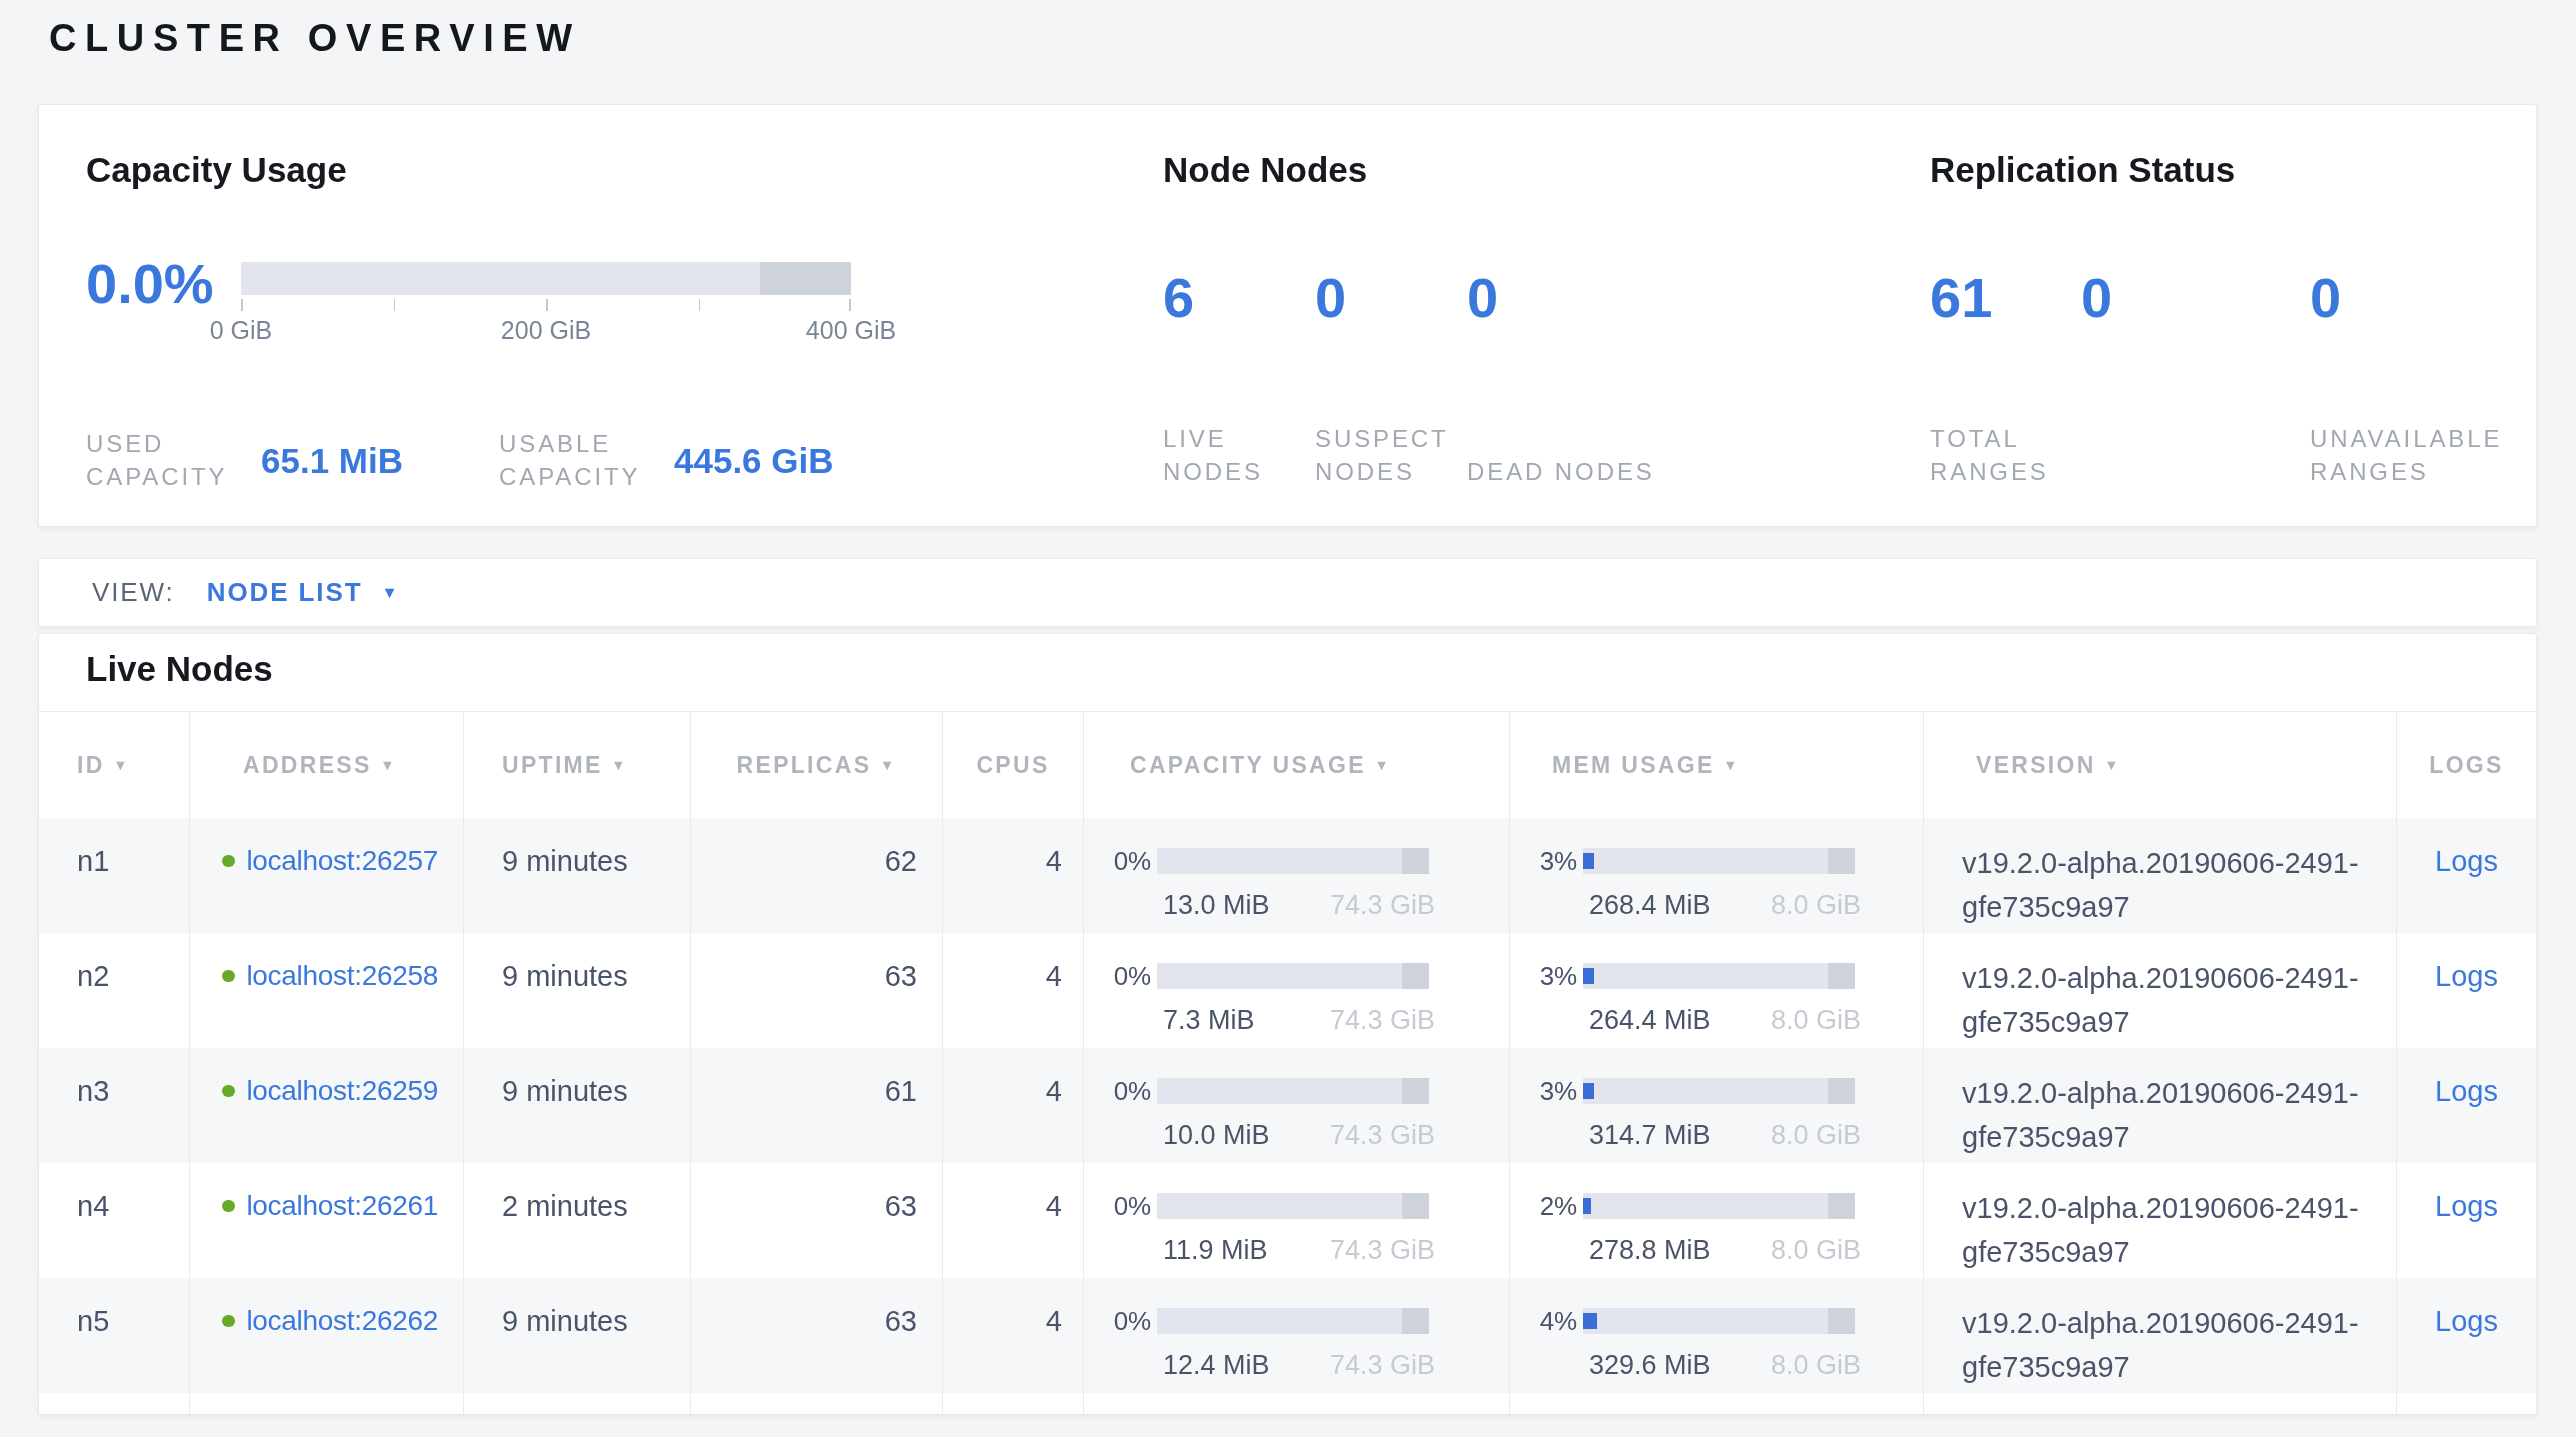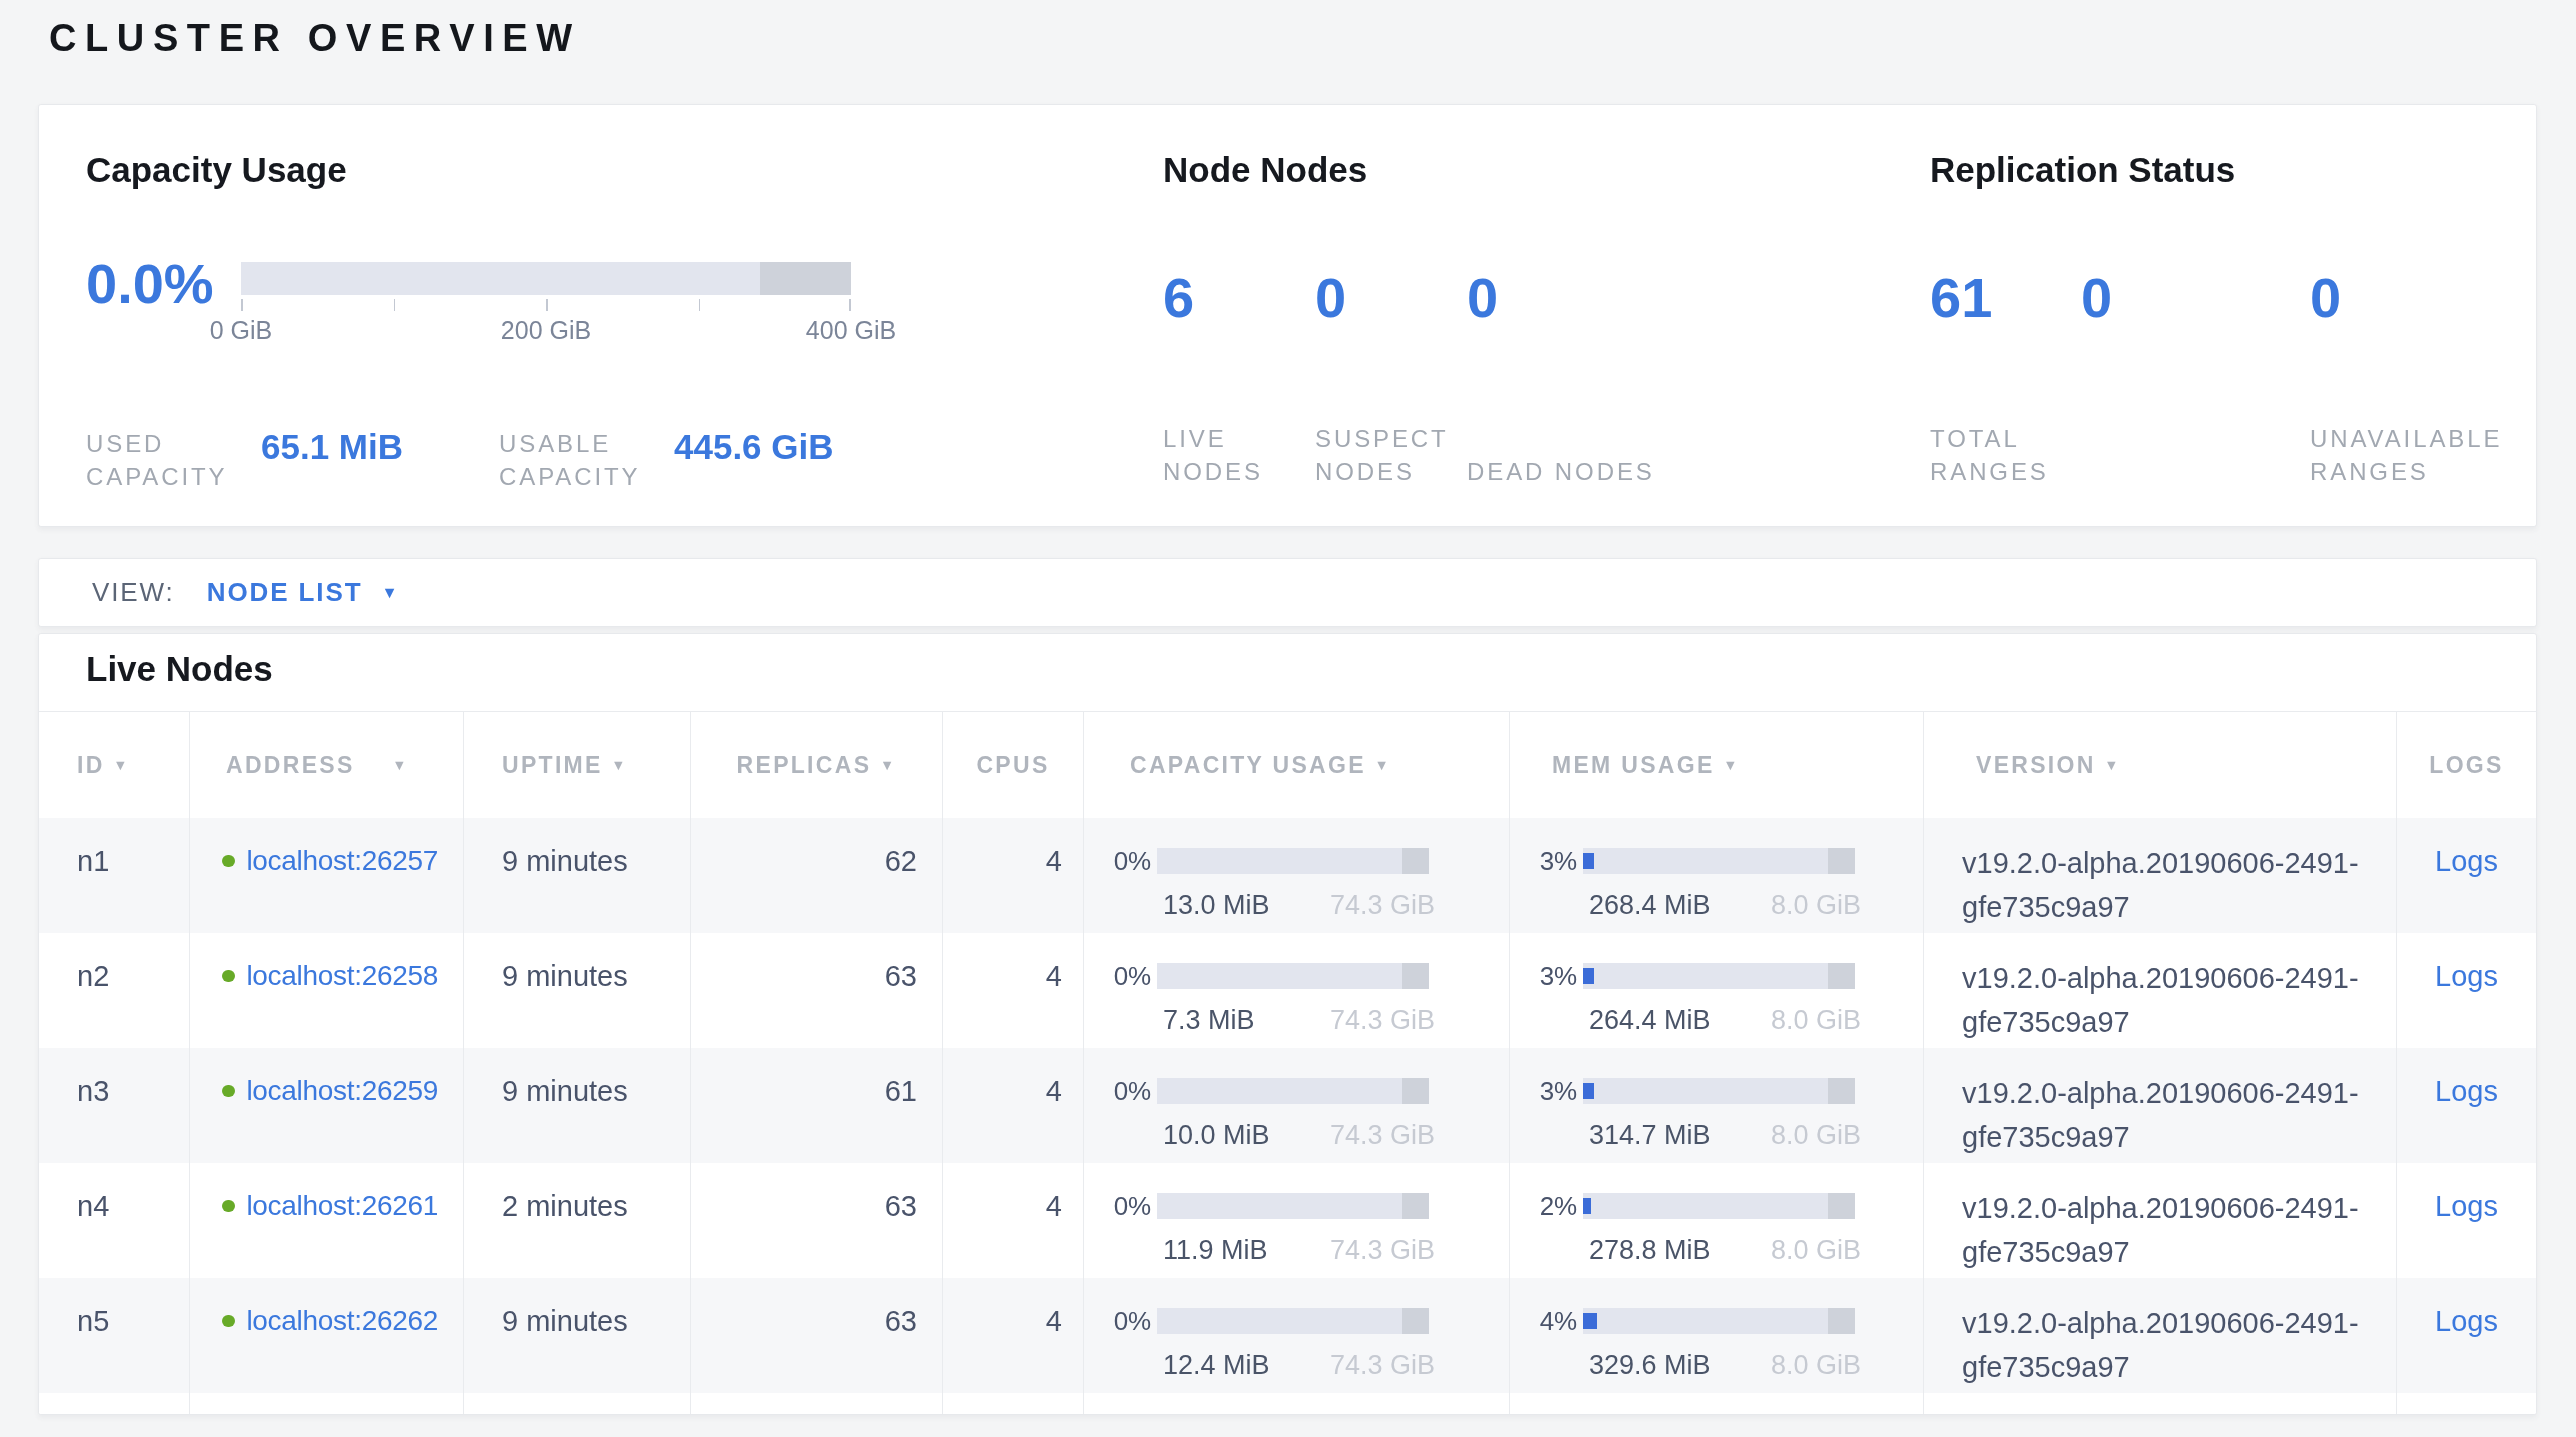--- a/index.html
+++ b/index.html
@@ -38,21 +38,21 @@
   .gauge-reserved { position:absolute; right:0; top:0; bottom:0; background:#ced2da; }
   .gauge-axis { position:relative; height:58px; }
   .tickmark { position:absolute; top:3.8px; width:1.9px; height:12.5px; background:#c3c8d2; }
   .tickmark.t0 { left:0; } .tickmark.t25 { left:25%; } .tickmark.t50 { left:50%; }
   .tickmark.t75 { left:75%; } .tickmark.t100 { left:100%; margin-left:-1.9px; }
   .ticklabel { position:absolute; top:21px; transform:translateX(-50%);
     font-size:25px; color:#7b8598; white-space:nowrap; }
   .ticklabel.t0 { left:0; } .ticklabel.t50 { left:50%; } .ticklabel.t100 { left:100%; }
 
   .cap-stats { margin-top:auto; padding-bottom:33px; display:flex; }
-  .cap-stat { display:flex; align-items:flex-start; }
+  .cap-stat { display:flex; align-items:center; }
   .cap-stat + .cap-stat { margin-left:96px; }
   .cap-stat-label { width:155px; font-size:24px; letter-spacing:2.9px; line-height:33px; color:#a2a8b1; }
   .cap-stat-value { font-size:35px; font-weight:700; color:#3b78dd; margin-left:20px; margin-bottom:-2.9px; white-space:nowrap; }
 
   .stat-cols { display:flex; flex:1; }
   .stat-col { display:flex; flex-direction:column; }
   .sec-nodes .stat-col { width:152px; }
   .sec-repl .stat-col:nth-child(1) { width:151px; }
   .sec-repl .stat-col:nth-child(2) { width:229px; }
   .sec-repl .stat-col:nth-child(3) { width:240px; }
@@ -81,21 +81,21 @@
   .td, .th { height:100%; }
   .td + .td, .th + .th { border-left:1px solid #e9ebee; }
 
   .c0 { width:150px; } .c1 { width:274px; } .c2 { width:227px; }
   .c3 { width:252px; } .c4 { width:141px; } .c5 { width:426px; }
   .c6 { width:414px; } .c7 { width:473px; } .c8 { flex:1; }
 
   .th { display:flex; align-items:center; font-size:23px; font-weight:700;
         letter-spacing:2.3px; color:#b0b5bd; white-space:nowrap; }
   .th.c0, .th.c1, .th.c2 { padding-left:38px; }
-  .th.c1 { padding-left:36px;gap:29px; }
+  .th.c1 { padding-left:53px; }
   .th.c3, .th.c4, .th.c8 { justify-content:center; }
   .th.c5 { padding-left:46px; }
   .th.c6 { padding-left:42px; }
   .th.c7 { padding-left:52px; }
   .sort-arrow { margin-left:8.6px; font-size:14.4px; color:#b0b5bd; }
 
   .td { font-size:29px; color:#49536a; padding-top:23px; line-height:40px; }
   .td.c0 { padding-left:38px; }
   .td.c1 { padding-left:19px; padding-right:21px; font-size:28px; letter-spacing:-0.3px; word-break:break-all; }
   .td.c2 { padding-left:38px; }

